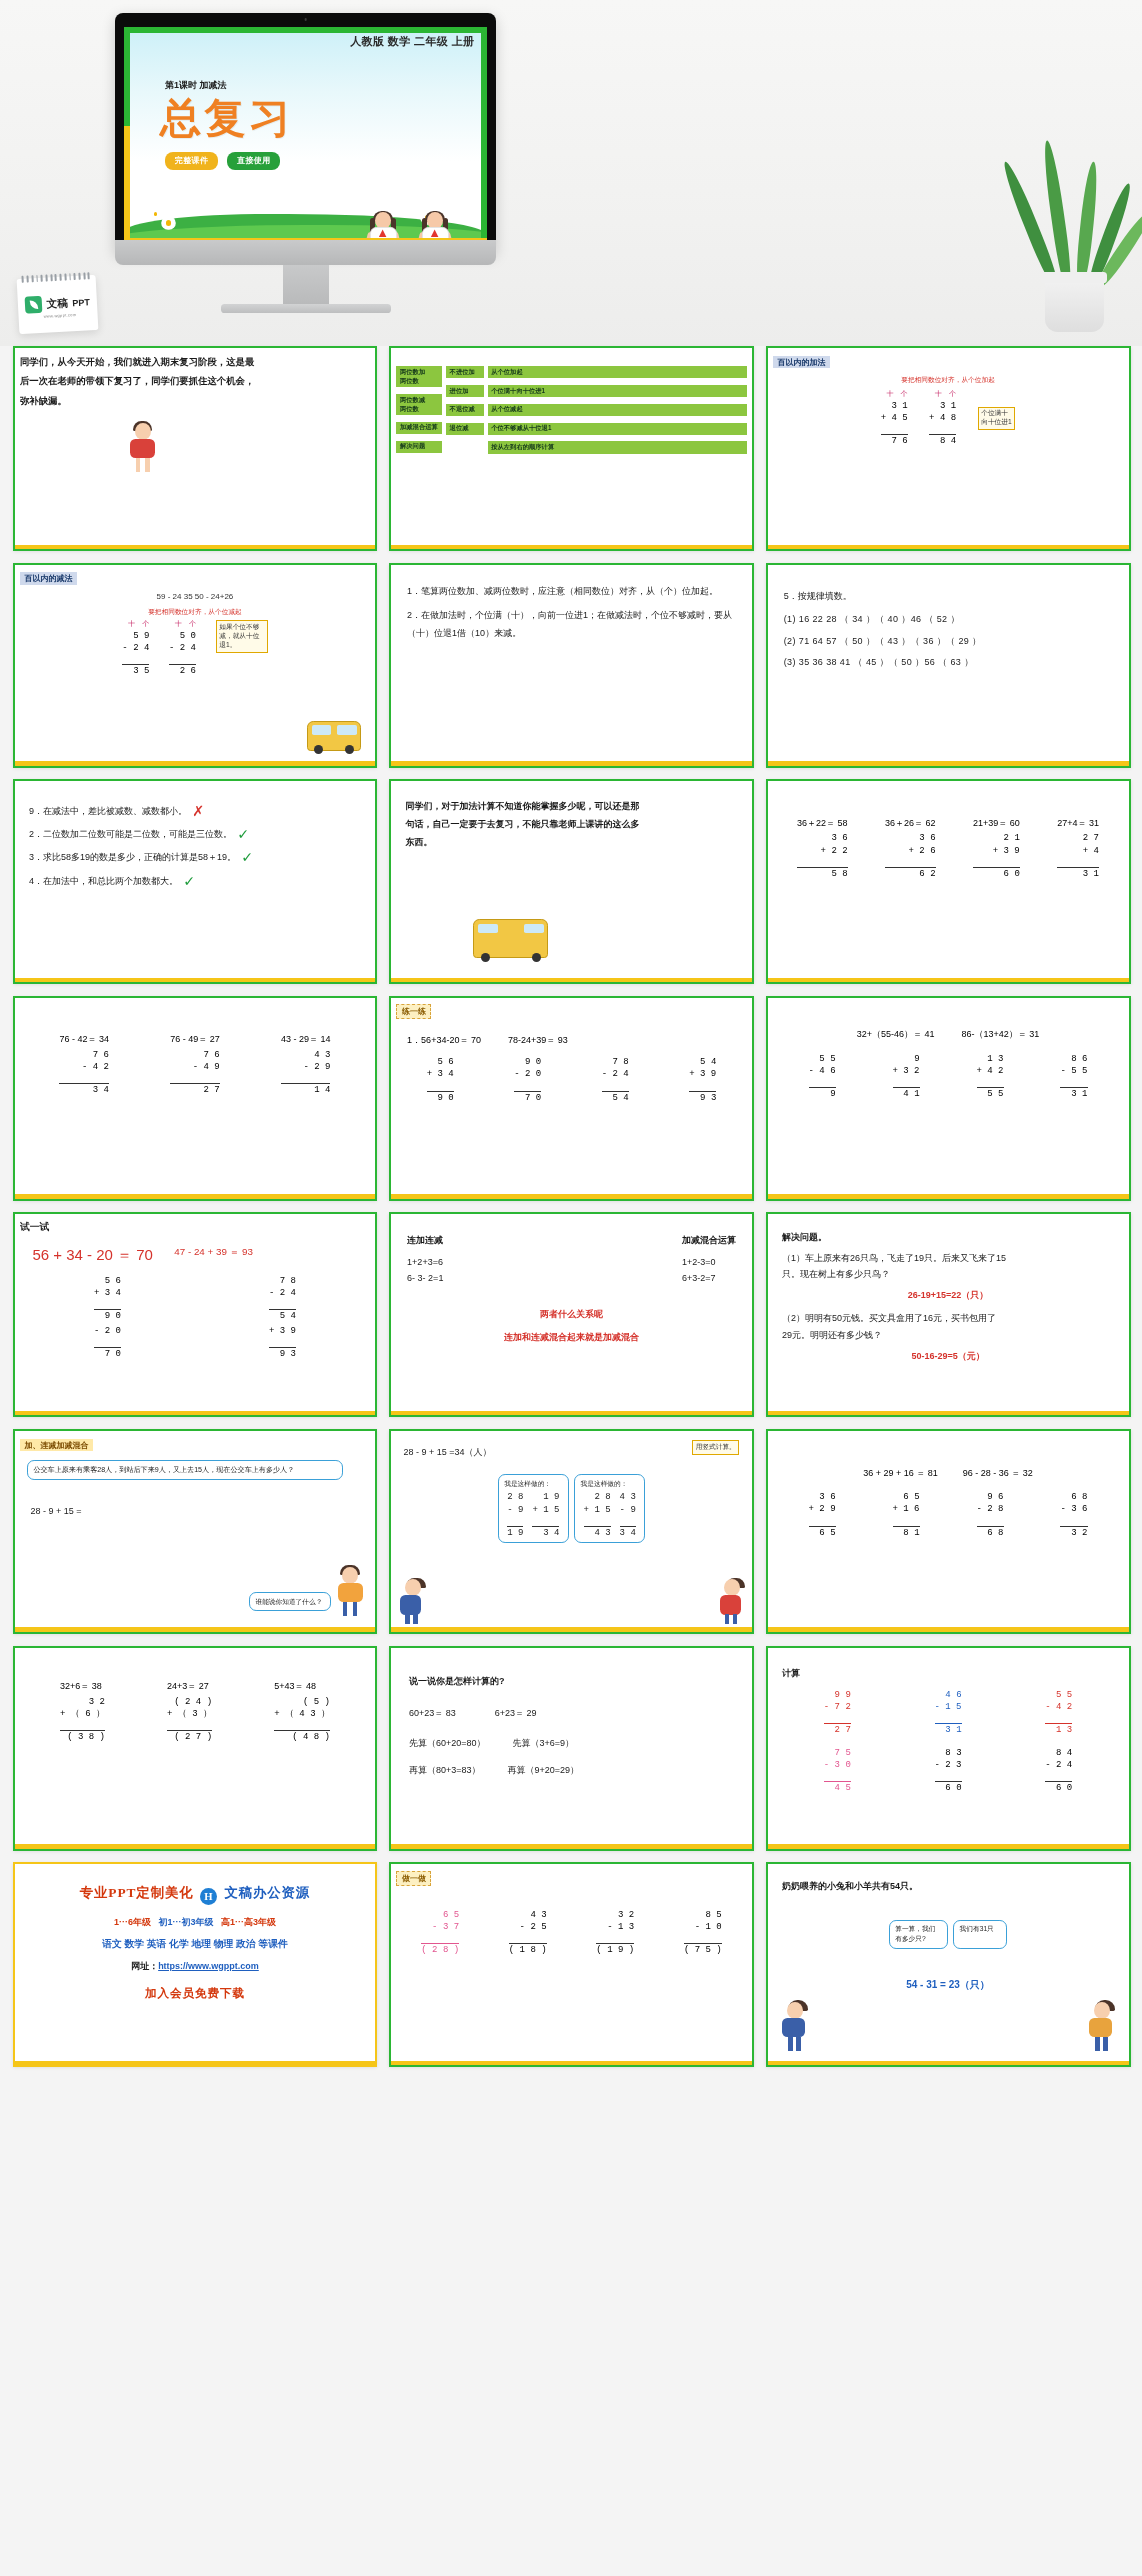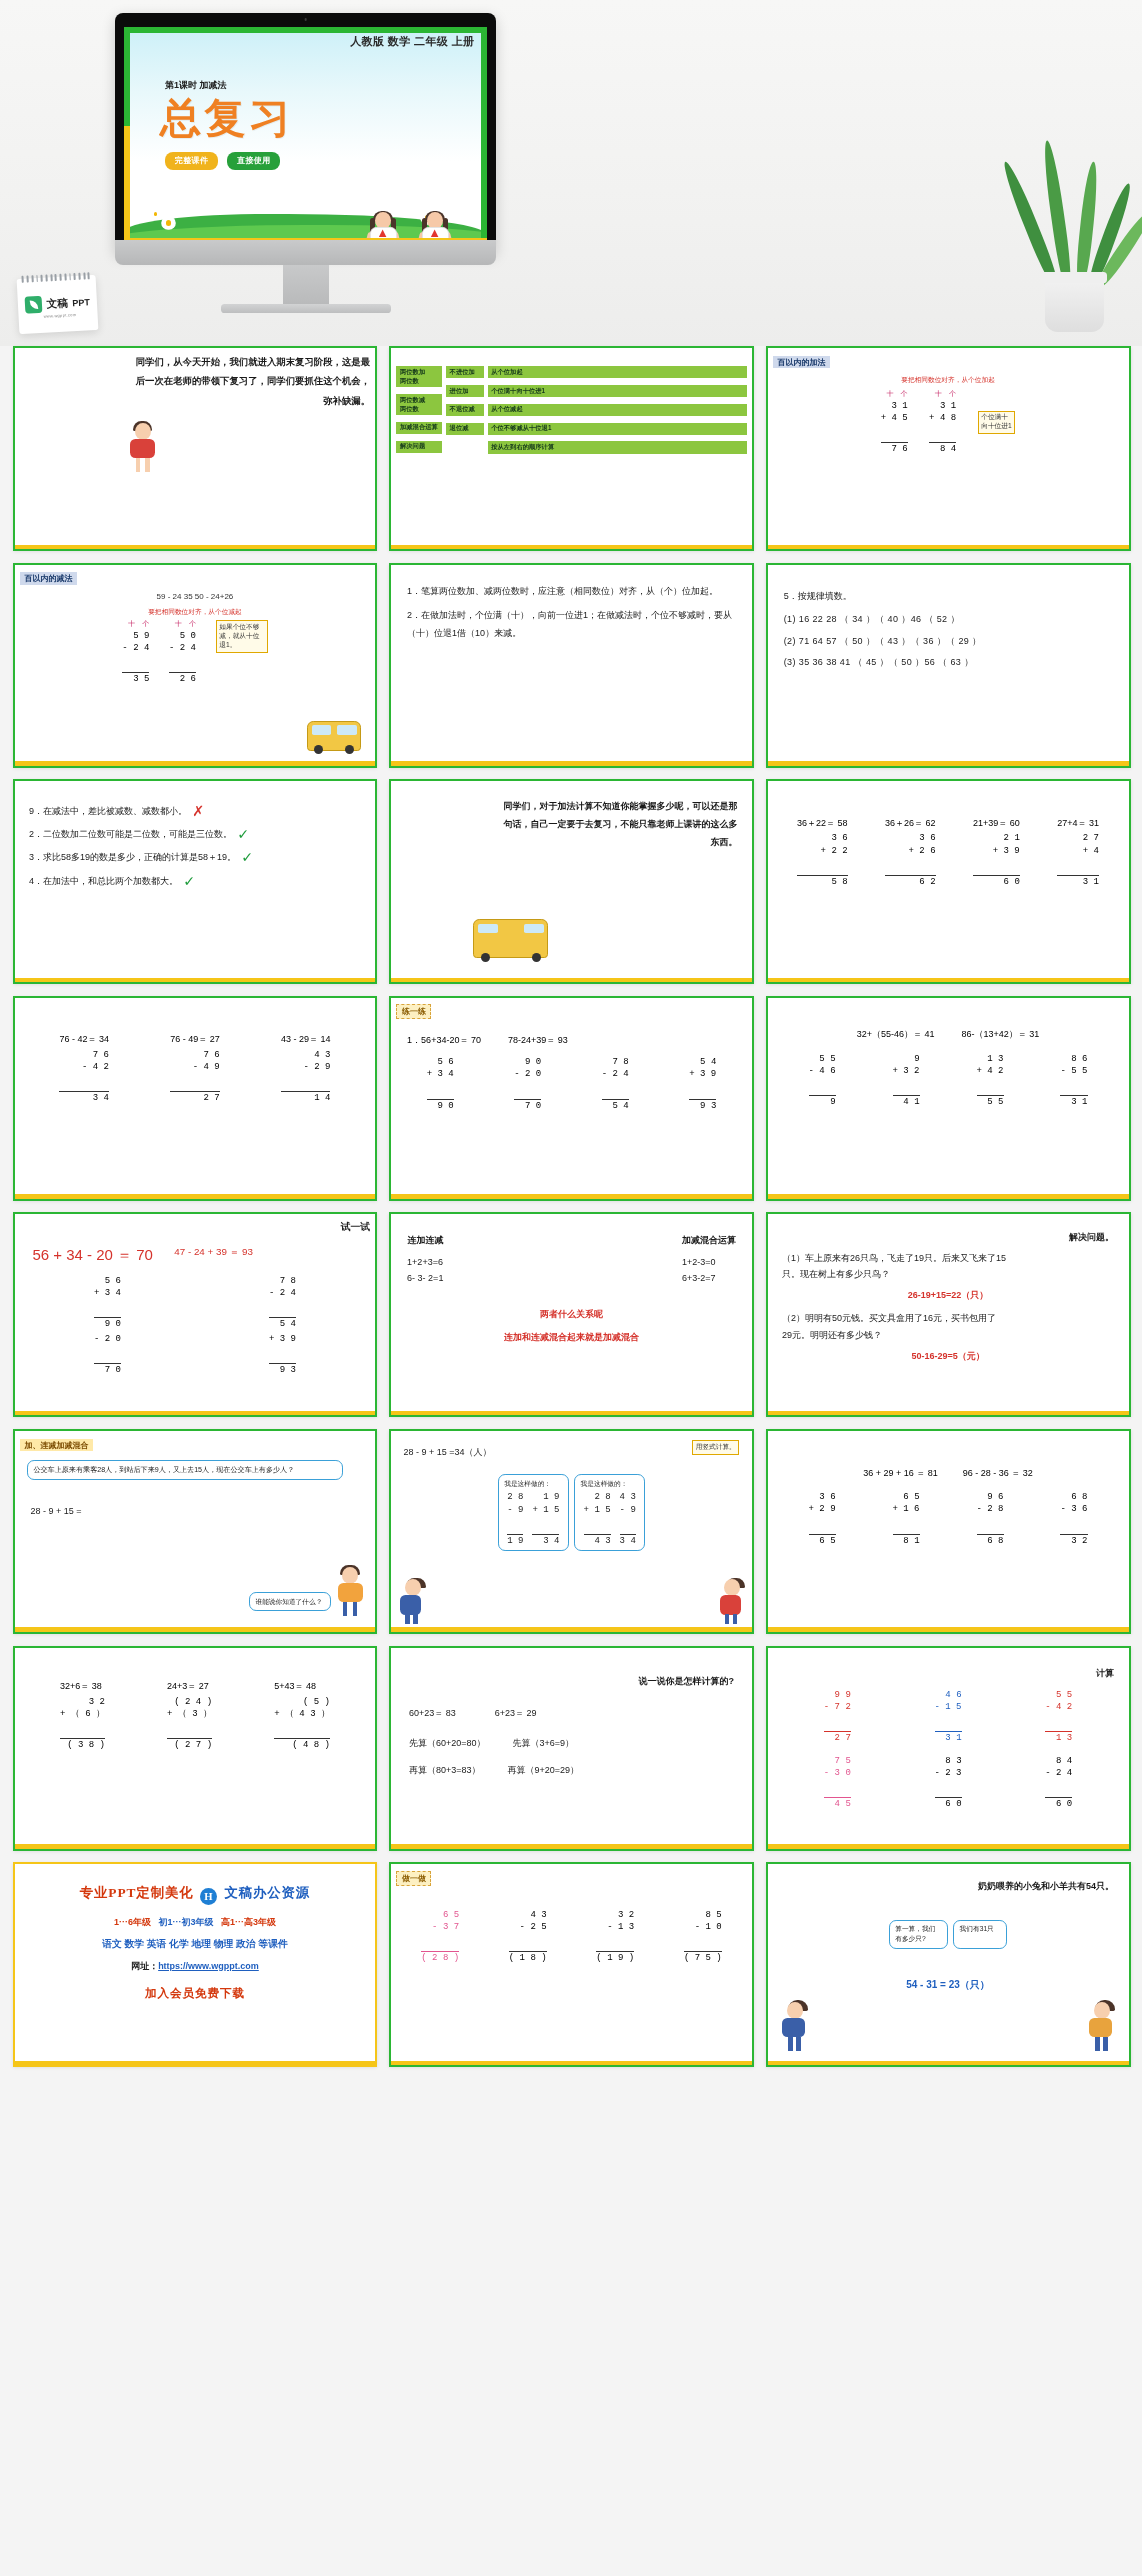--- a/index.html
+++ b/index.html
@@ -136,32 +136,32 @@
     content:""; position:absolute; left:0; right:0; bottom:0; height:4.5px; background:#f5c518;
   }
   .thumb .pad { position:absolute; inset:3.6px 5.4px 8px 5.4px; overflow:hidden; }
 
   .cn { font-family:"Liberation Sans","DejaVu Sans",sans-serif; }
   .ttl-chip {
     display:inline-block; background:#cfd9ec; color:#1a3a6b; font-size:8px; font-weight:bold;
     padding:0.9px 4.5px;
   }
   .tx { font-size:9px; color:#1a1a1a; line-height:1.8; }
-  .tx-b { font-weight:bold;text-align:right; }
+  .tx-b { font-weight:bold; }
   .red { color:#d5322b; }
   .blue { color:#1f5fbf; }
   .orange { color:#e8820c; }
   .purple { color:#7b5fc4; }
   .teal { color:#2196a8; }
 
   .eqs { display:flex; gap:30px; justify-content:center; margin-top:19.6px; }
   .eqcol { display:flex; flex-direction:column; gap:9.8px; font-size:11.6px; }
 
   .vcalc { font-family:"Liberation Mono","DejaVu Sans Mono",monospace; font-size:9px; line-height:1.35; text-align:right; }
-  .vcalc .bar { border-bottom:1.2px solid #333; display:block; padding-bottom:18px; }
+  .vcalc .bar { border-bottom:1.2px solid #333; display:block; padding-bottom:10px; }
   .calcitem { text-align:right; }
   .calc-head { font-size:9px; margin-bottom:2.7px; text-align:left; }
 
   .greenbar { background:#8cc63f; color:#14381a; font-size:6.3px; font-weight:bold; padding:1.8px 3.6px; margin:1.8px 0; display:block; }
   .yellowbox{ border:0.9px solid #e0a800; background:#fffbe8; font-size:6.7px; padding:1.8px 2.7px; color:#333; }
 
   .bubble {
     position:relative; background:#fff; border:1.3px solid #3aa0d8; border-radius:7.1px;
     font-size:7.1px; padding:3.6px 5.4px; color:#222; line-height:1.5;
   }

